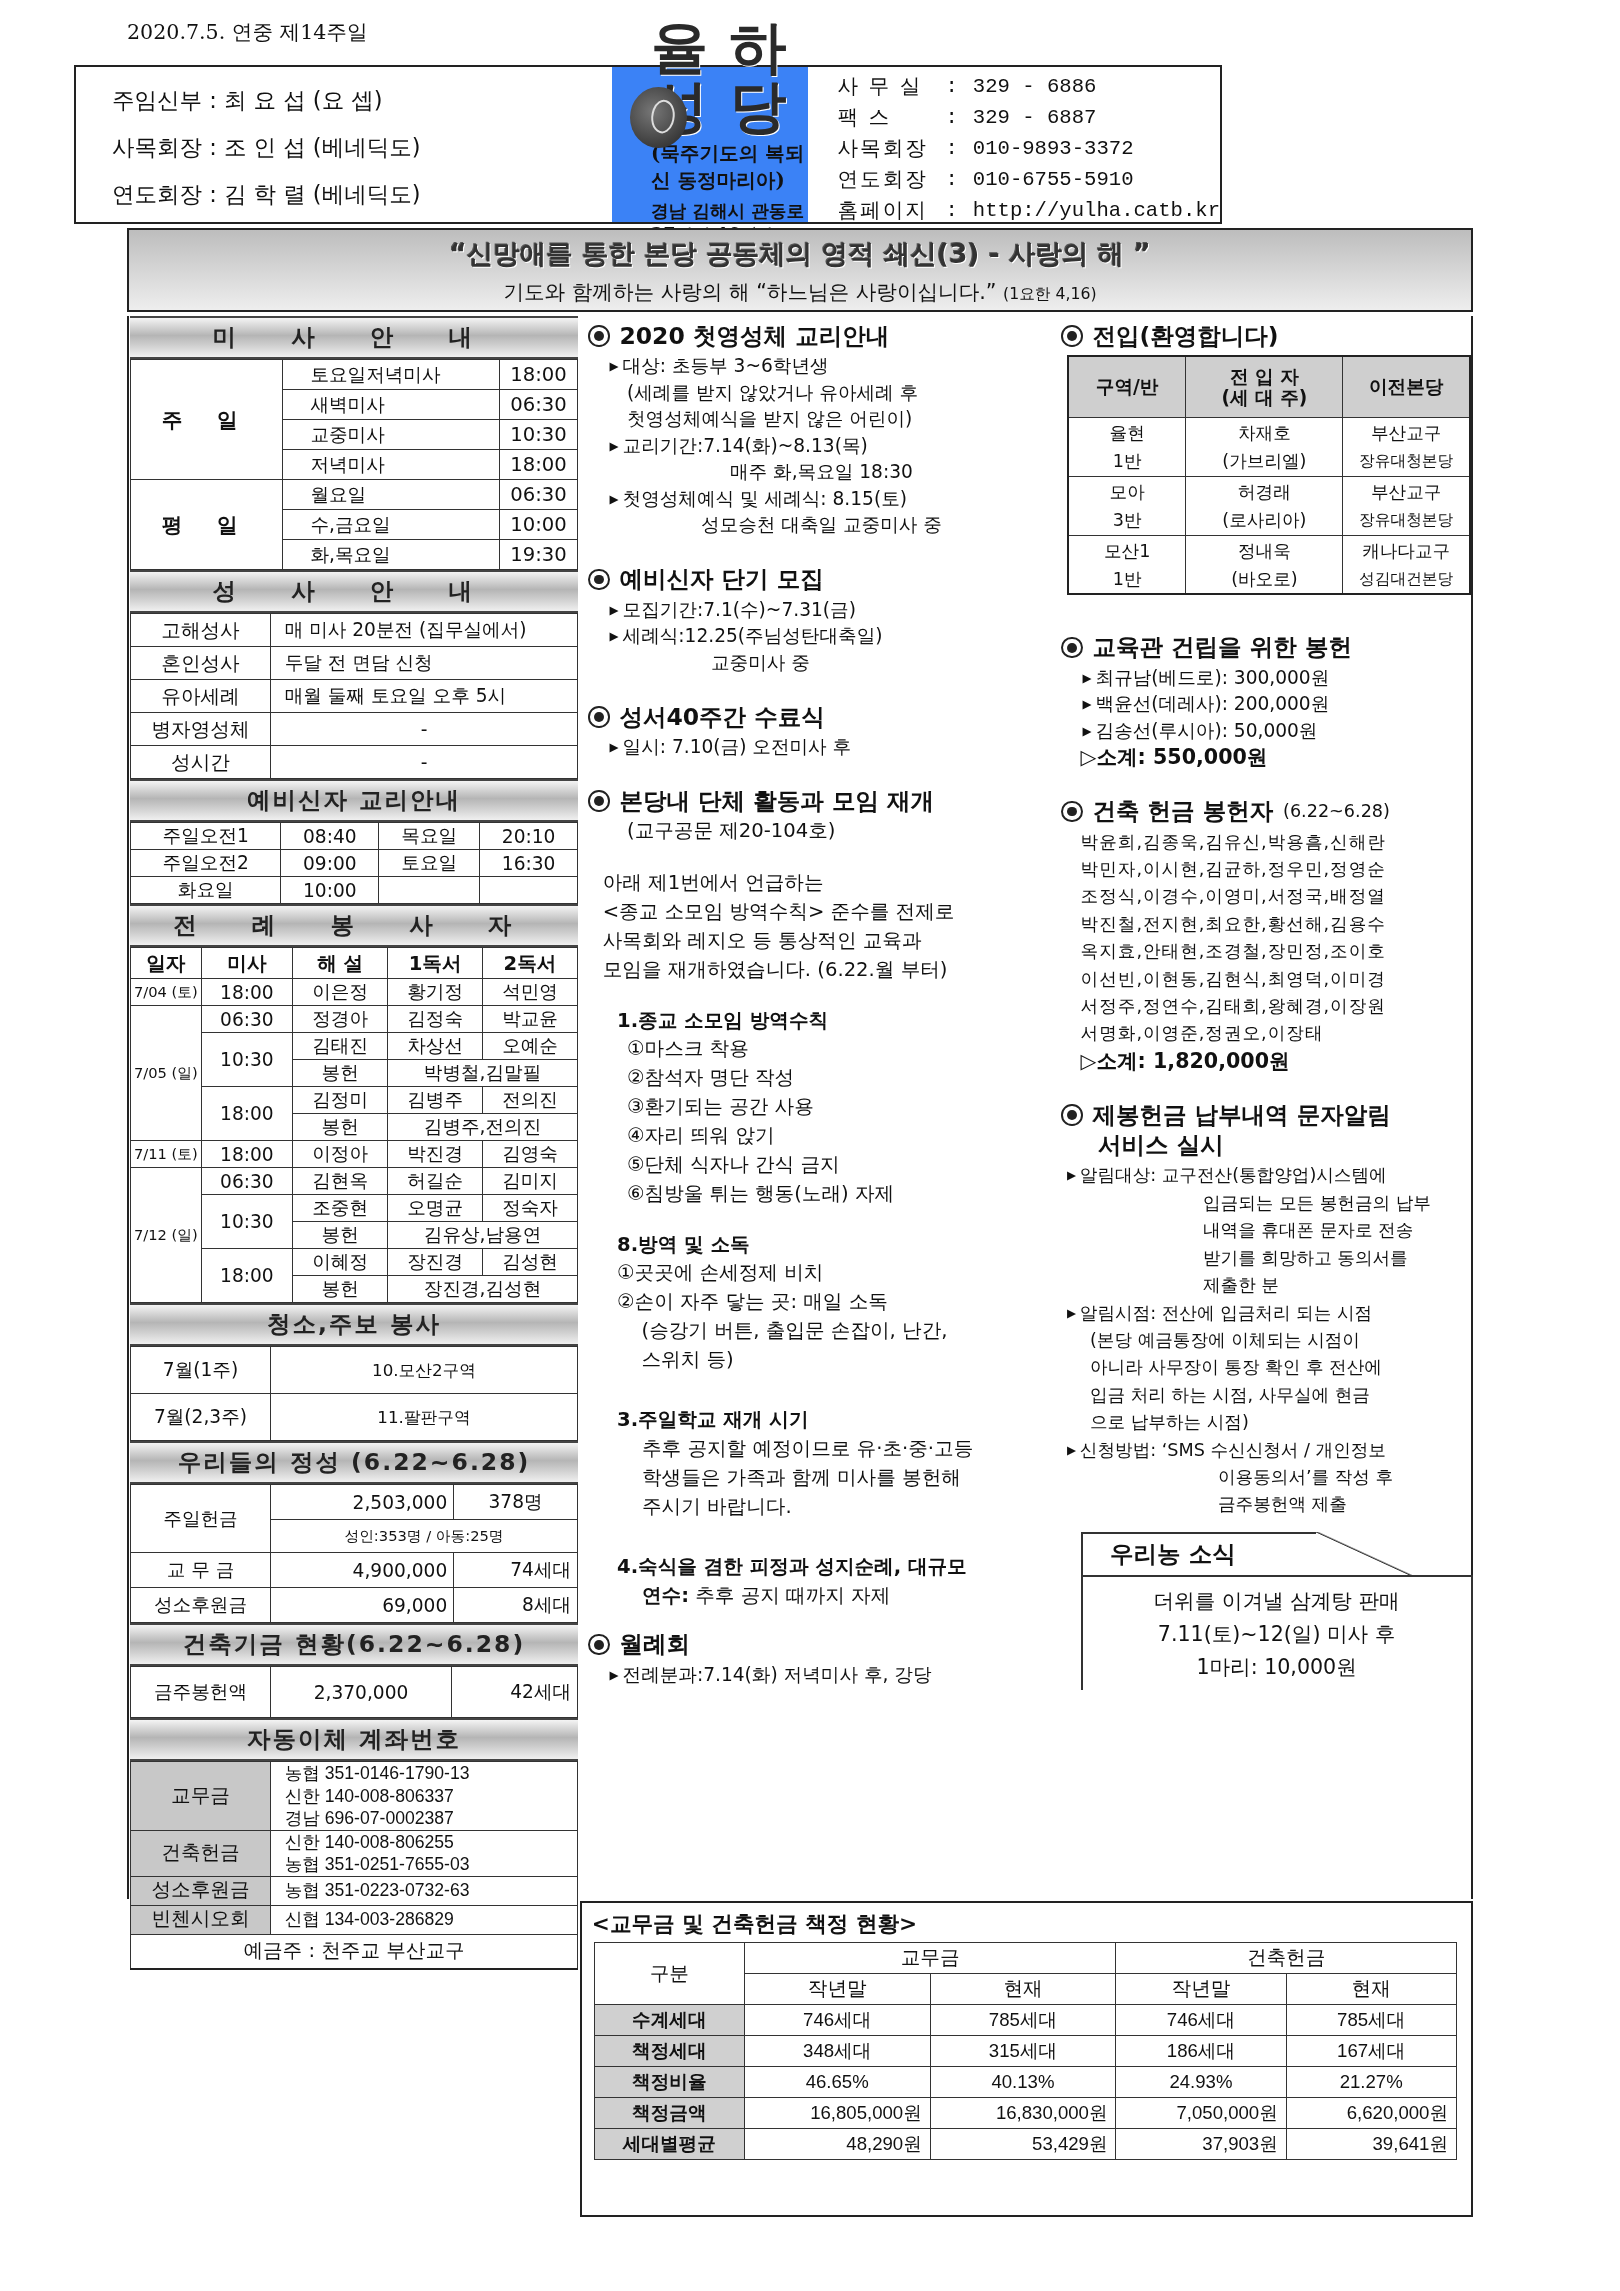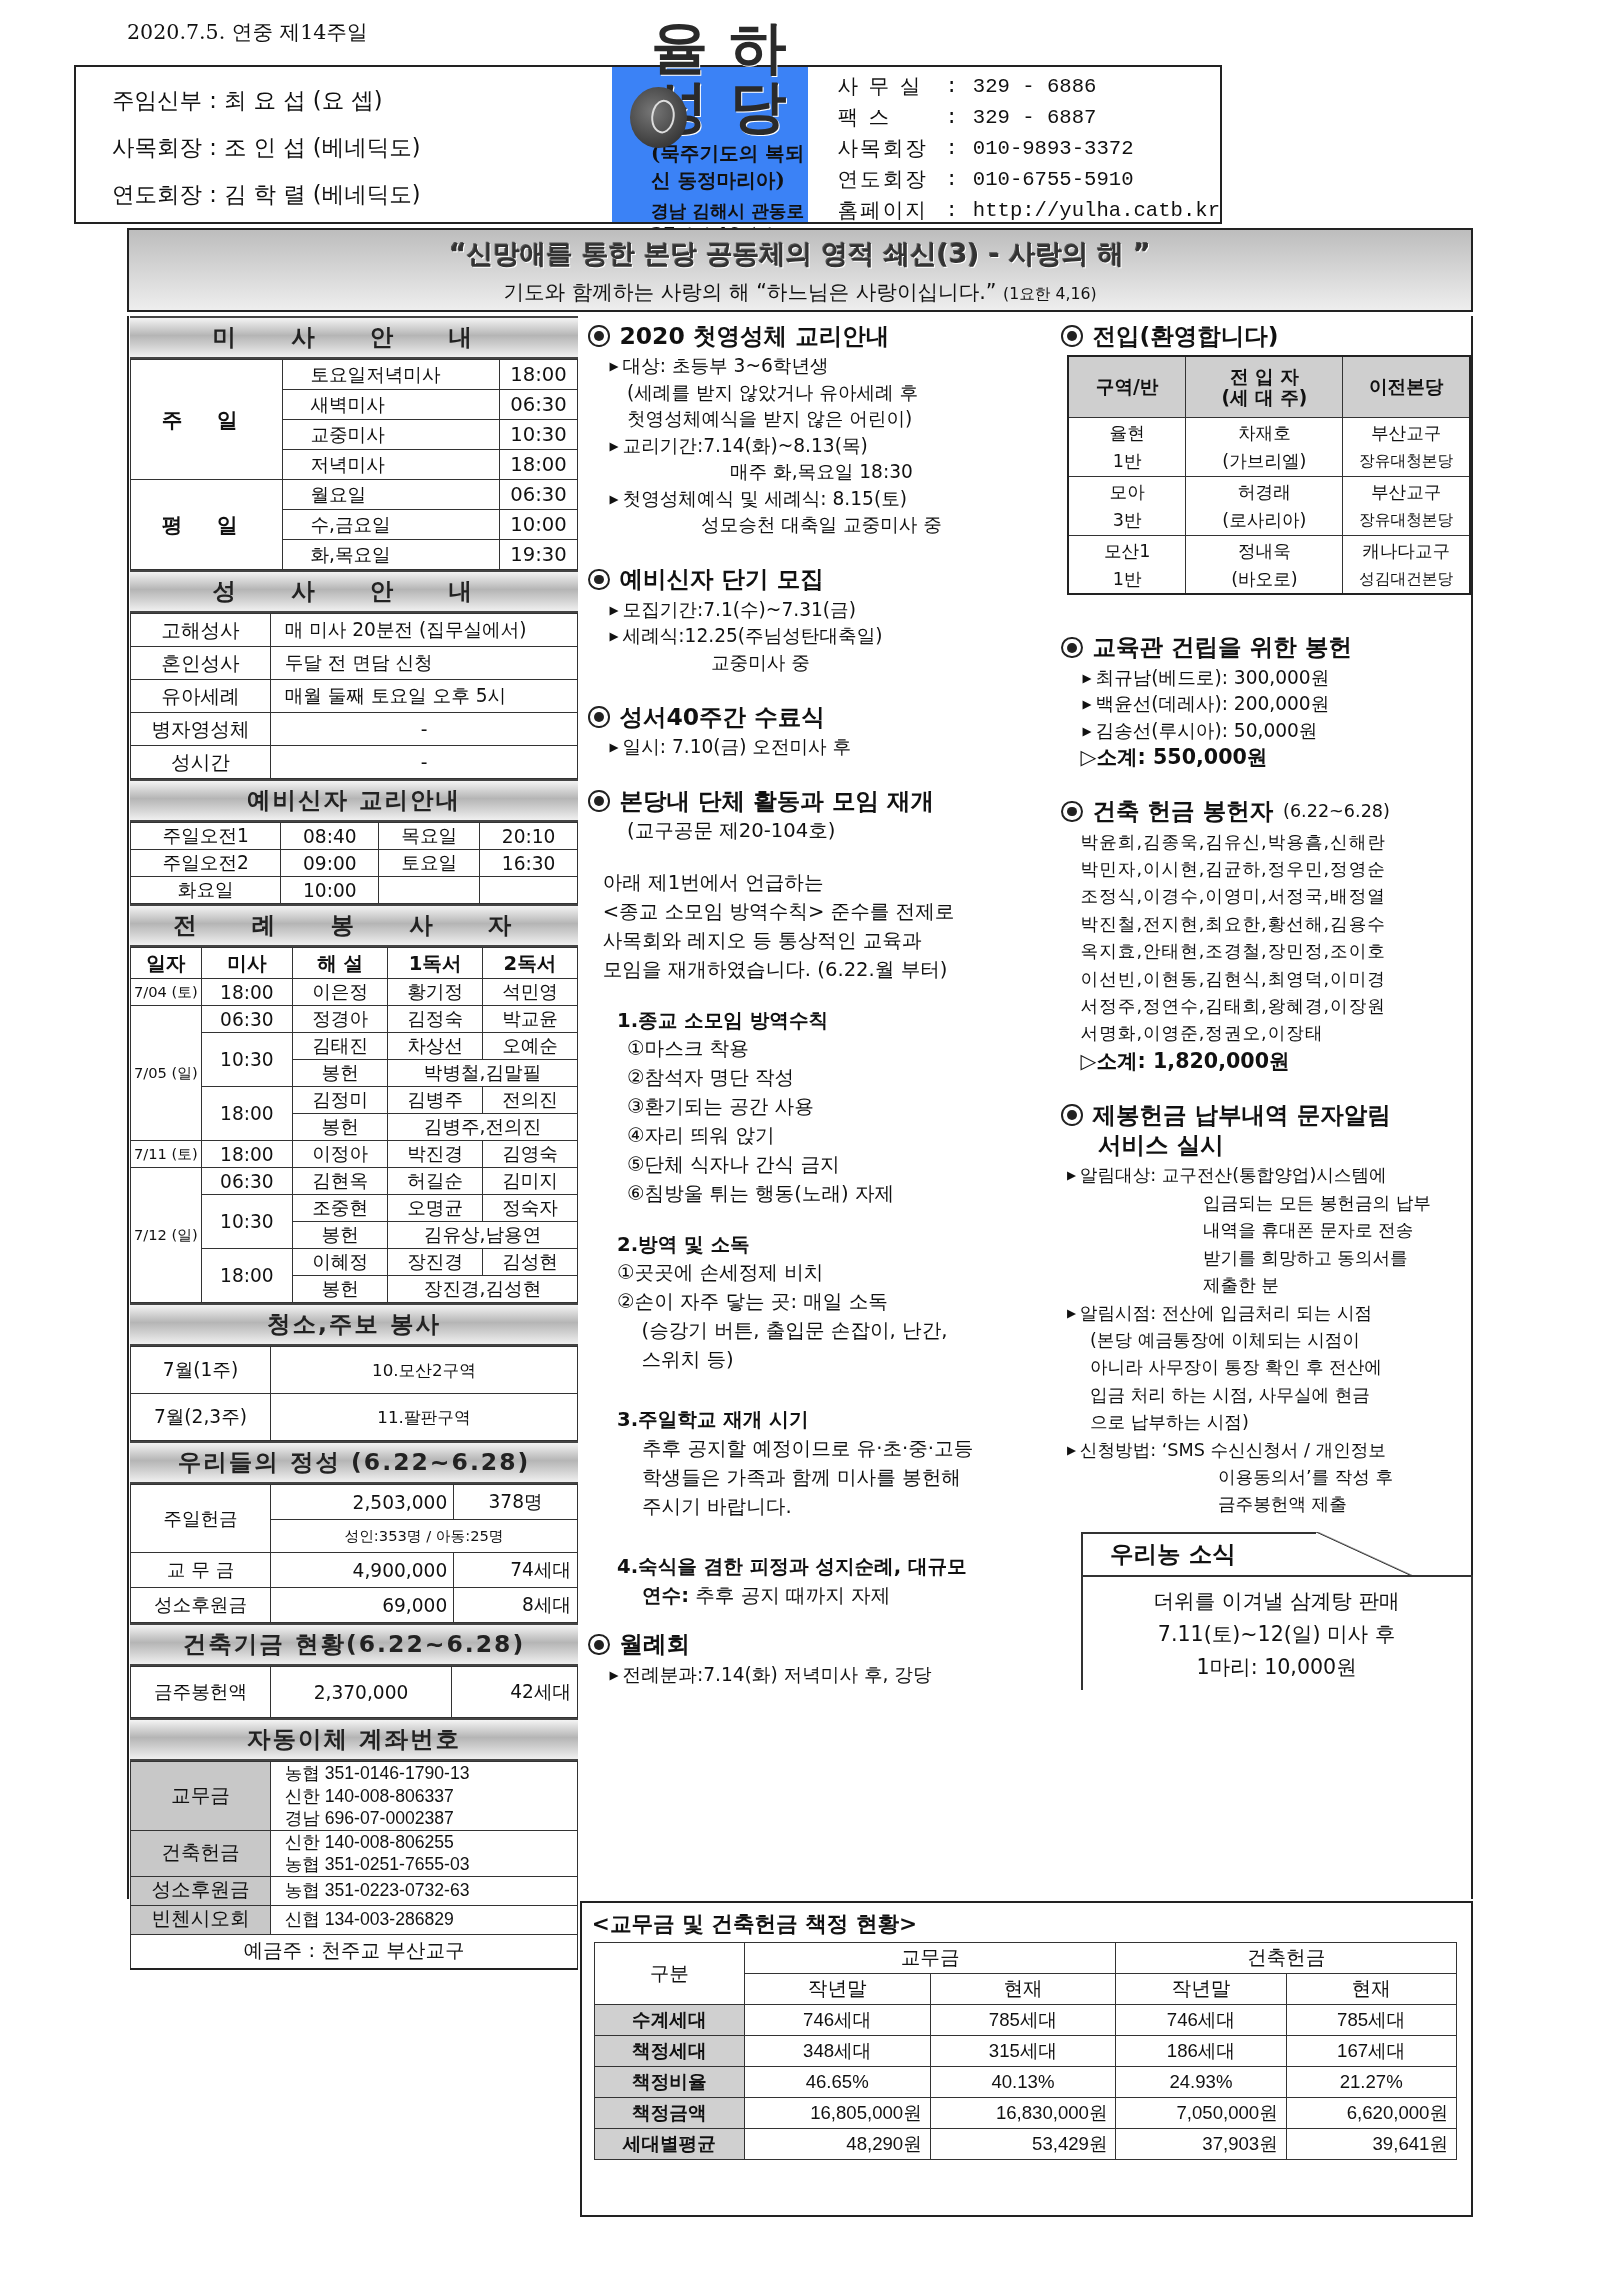--- a/index.html
+++ b/index.html
@@ -435,21 +435,21 @@
   <div class="sub-h">1.종교 소모임 방역수칙</div>
   <div style="padding-left:39px;font-size:19.6px;line-height:29px">
     <div>①마스크 착용</div>
     <div>②참석자 명단 작성</div>
     <div>③환기되는 공간 사용</div>
     <div>④자리 띄워 앉기</div>
     <div>⑤단체 식자나 간식 금지</div>
     <div>⑥침방울 튀는 행동(노래) 자제</div>
   </div>
   <div style="height:17.6px"></div>
-  <div class="sub-h">2.방역 및 소독</div>
+  <div class="sub-h">8.방역 및 소독</div>
   <div style="padding-left:29px;font-size:19.6px;line-height:29px">
     <div>①곳곳에 손세정제 비치</div>
     <div>②손이 자주 닿는 곳: 매일 소독</div>
     <div style="padding-left:24.5px">(승강기 버튼, 출입문 손잡이, 난간,</div>
     <div style="padding-left:24.5px">스위치 등)</div>
   </div>
   <div style="height:27.4px"></div>
   <div class="sub-h">3.주일학교 재개 시기</div>
   <div style="padding-left:54px;font-size:19.6px;line-height:29px">
     <div>추후 공지할 예정이므로 유·초·중·고등</div>

